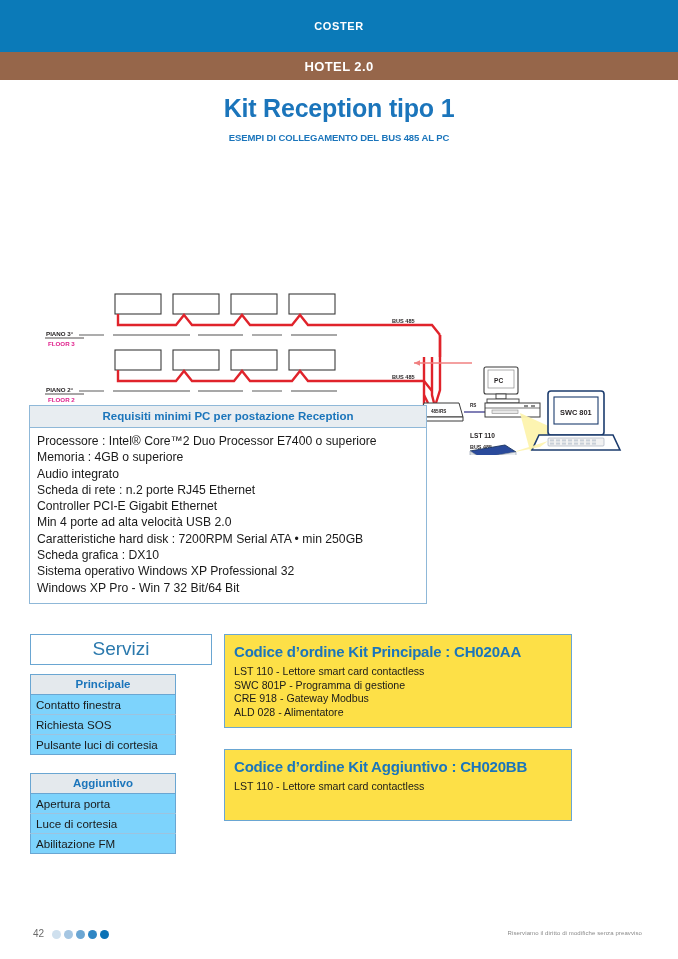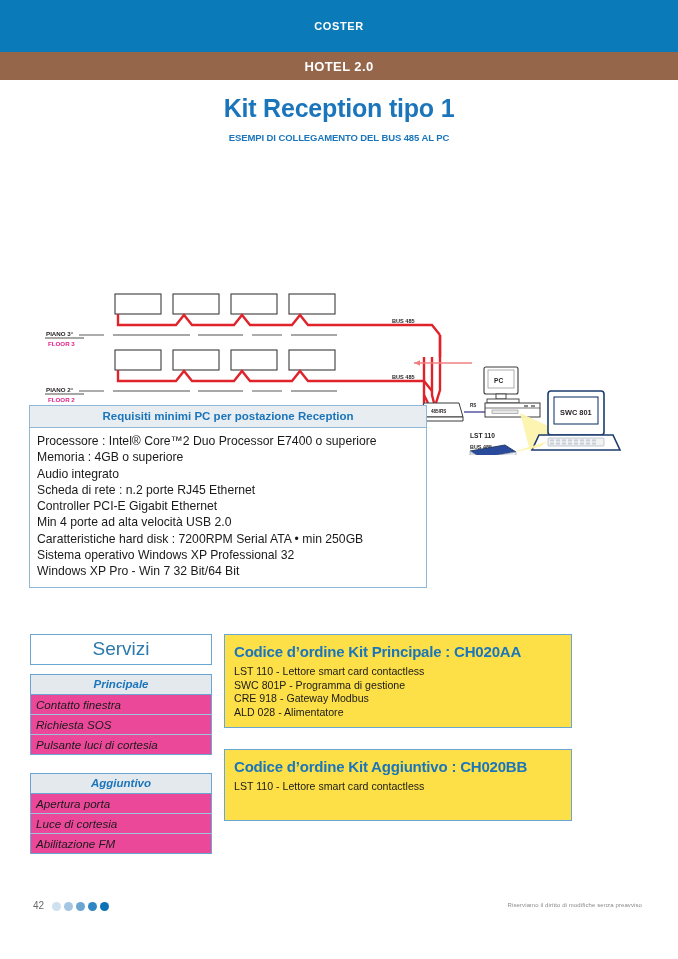--- a/index.html
+++ b/index.html
@@ -56,21 +56,21 @@
   }
   
   .servizi-wrap{position:absolute;left:30px;top:634px;width:182px;}
   .servizi-title{
     border:1px solid #6aa6d2;background:#ffffff;
     text-align:center;color:#2b79ad;font-size:19px;
     padding:3px 0 4px 0;
   }
   .svc-table{
     border:1px solid #6aa6d2;border-collapse:collapse;
-    width:182px;margin-top:9px;background:#ec4899;font-style:italic;
+    width:146px;margin-top:9px;background:#7dd3fc;
   }
   .svc-table th{
     background:#e4e9ed;color:#1b75bb;font-size:11.5px;font-weight:bold;
     padding:3px 0 4px 0;border-bottom:1px solid #6aa6d2;text-align:center;
   }
   .svc-table td{
     font-size:11.6px;color:#1a1a1a;padding:3px 0 3px 5px;
     border-bottom:1px solid #9dc3de;
   }
   .svc-table tr:last-child td{border-bottom:none;}
@@ -81,21 +81,21 @@
     width:348px;box-sizing:border-box;padding:8px 9px 10px 9px;
   }
   .ord-1{top:634px;height:94px;}
   .ord-2{top:749px;height:72px;}
   .ord-title{
     color:#1b75bb;font-size:15px;font-weight:bold;margin-bottom:5px;
     letter-spacing:-0.2px;
   }
   .ord-line{font-size:10.6px;color:#1a1a1a;line-height:13.6px;}
   
-  .footer{position:absolute;left:0;top:897px;width:678px;height:24px;}
+  .footer{position:absolute;left:0;top:925px;width:678px;height:24px;}
   .pg-num{
     position:absolute;left:33px;top:3px;
     font-size:10px;color:#6b6b6b;
   }
   .dots{position:absolute;left:52px;top:5px;display:flex;gap:3px;}
   .dots i{width:9px;height:9px;border-radius:50%;display:block;}
   .disclaimer{
     position:absolute;right:36px;top:5px;
     font-size:6px;color:#8a8a8a;letter-spacing:.1px;
   }
@@ -258,20 +258,21 @@
 <div class="req-box">
   <div class="req-head">Requisiti minimi PC  per postazione Reception</div>
   <div class="req-body">
     <div>Processore :  Intel® Core™2 Duo Processor E7400 o superiore</div>
     <div>Memoria :  4GB o superiore</div>
     <div>Audio integrato</div>
     <div>Scheda di rete :  n.2 porte RJ45 Ethernet</div>
     <div>Controller PCI-E Gigabit Ethernet</div>
     <div>Min 4 porte ad alta velocità USB 2.0</div>
     <div>Caratteristiche hard disk :  7200RPM Serial ATA • min 250GB</div>
+    <div>Scheda grafica :  DX10</div>
     <div>Sistema operativo Windows XP Professional 32</div>
     <div>Windows XP Pro - Win 7 32 Bit/64 Bit</div>
   </div>
 </div>
 
 <div class="servizi-wrap">
   <div class="servizi-title">Servizi</div>
 
   <table class="svc-table">
     <tbody>

